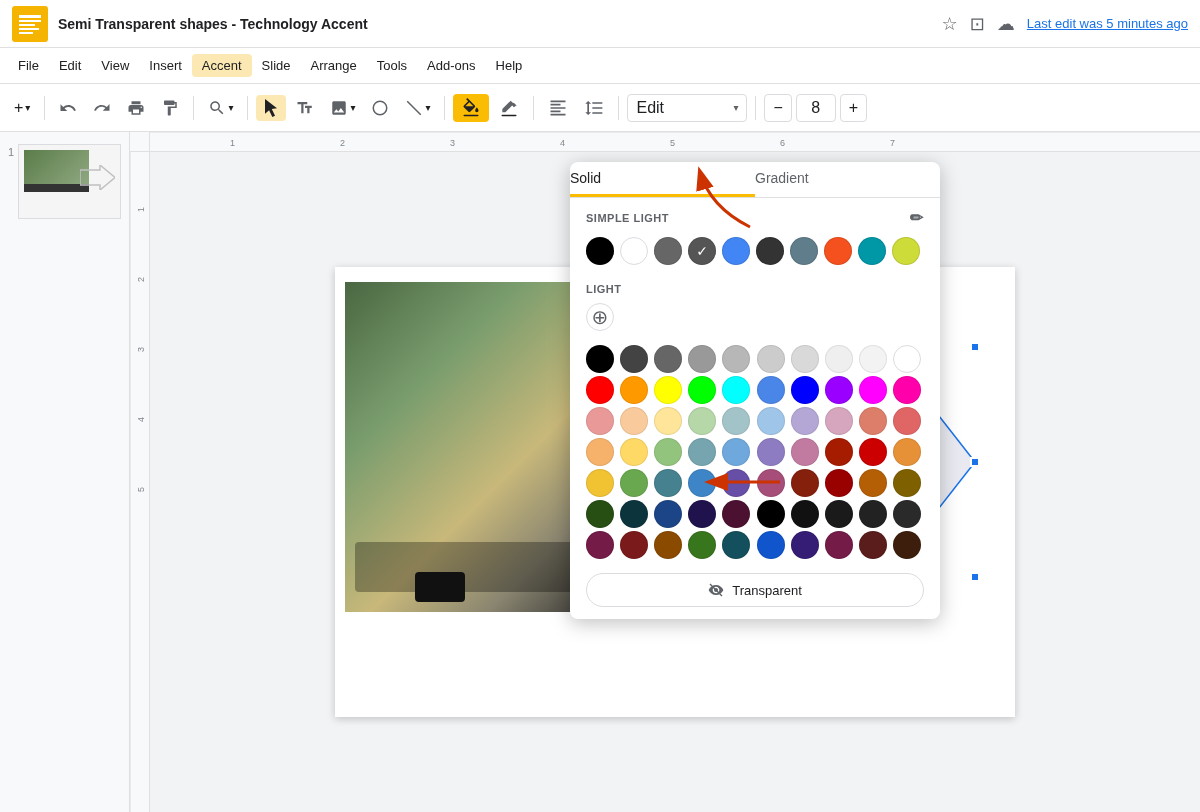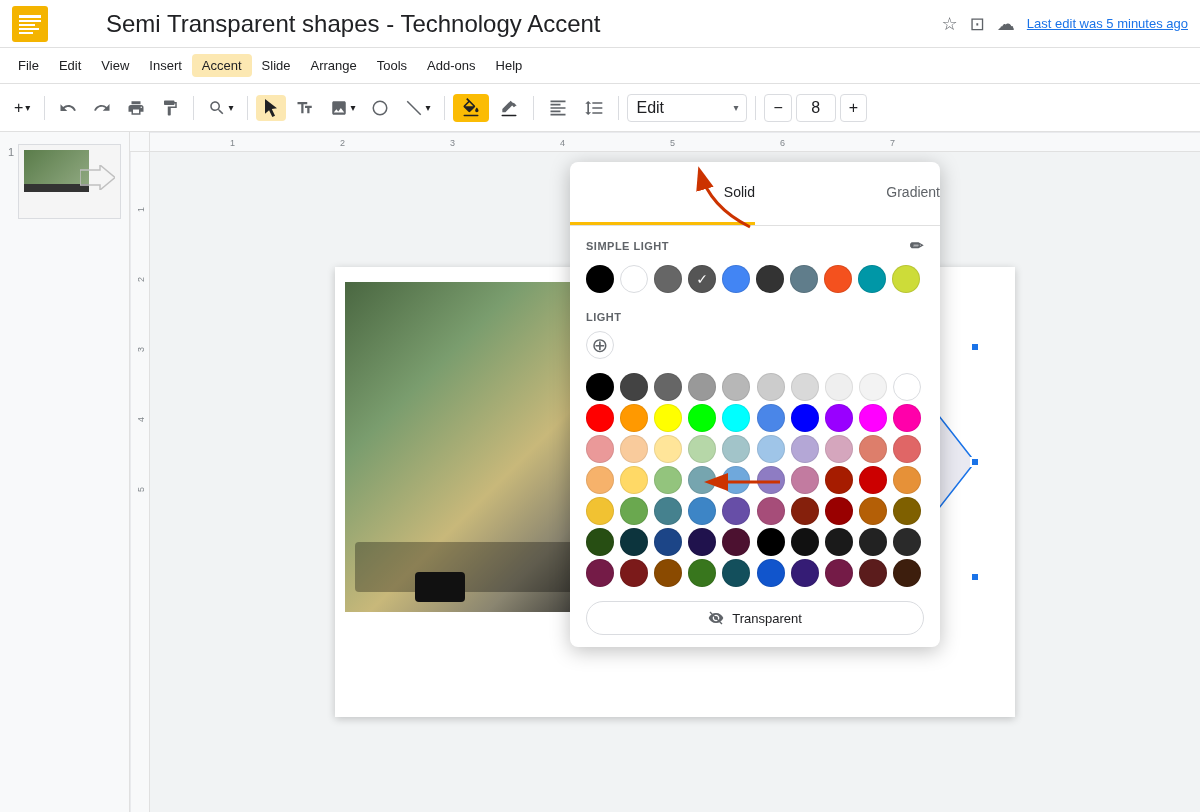--- a/index.html
+++ b/index.html
@@ -4,21 +4,21 @@
   <style>
     * { box-sizing: border-box; margin: 0; padding: 0; }
     body { font-family: Arial, sans-serif; font-size: 13px; background: #f1f3f4; overflow: hidden; width: 1200px; height: 812px; }
 
     
     .title-bar {
       display: flex; align-items: center; background: #fff; padding: 8px 12px; border-bottom: 1px solid #e0e0e0; height: 48px;
     }
     .app-icon { width: 36px; height: 36px; margin-right: 10px; flex-shrink: 0; }
     .app-icon svg { width: 36px; height: 36px; }
-    .title-text { font-size: 24px; color: #202124; font-weight: 400; flex: 1; margin-left: 48px; }
+    .title-text { font-size: 14px; color: #202124; font-weight: 700; flex: 1; }
     .title-icons { display: flex; gap: 12px; align-items: center; margin-left: 12px; }
     .title-icons span { font-size: 18px; color: #5f6368; cursor: pointer; }
     .last-edit { font-size: 13px; color: #1a73e8; text-decoration: underline; margin-left: 12px; }
 
     
     .menu-bar {
       display: flex; align-items: center; background: #fff; padding: 2px 8px; height: 36px; border-bottom: 1px solid #e0e0e0;
     }
     .menu-item { padding: 4px 10px; font-size: 13px; color: #202124; cursor: pointer; border-radius: 4px; }
     .menu-item.active { background: #fce8b2; }
@@ -50,21 +50,21 @@
     .ruler-row { display: flex; }
     .canvas-scroll { flex: 1; position: relative; display: flex; align-items: center; justify-content: center; overflow: hidden; }
     .slide-canvas { width: 680px; height: 450px; background: #fff; position: relative; box-shadow: 0 2px 8px rgba(0,0,0,0.2); margin: 20px auto; }
 
     
     .color-picker-popup {
       position: absolute; top: 165px; left: 555px; width: 370px; background: #fff; border-radius: 8px;
       box-shadow: 0 4px 20px rgba(0,0,0,0.25); z-index: 100; padding-bottom: 8px;
     }
     .cp-tabs { display: flex; border-bottom: 1px solid #e0e0e0; }
-    .cp-tab { flex: 1; text-align: right; padding: 22px 0; font-size: 14px; font-weight: 500; cursor: pointer; color: #5f6368; }
+    .cp-tab { flex: 1; text-align: left; padding: 8px 0; font-size: 14px; font-weight: 500; cursor: pointer; color: #5f6368; }
     .cp-tab.active { color: #202124; border-bottom: 3px solid #fbbc04; }
     .cp-section-label { font-size: 11px; font-weight: 700; color: #5f6368; padding: 10px 16px 6px; letter-spacing: 0.5px; display: flex; align-items: center; justify-content: space-between; }
     .cp-edit-icon { font-size: 16px; color: #5f6368; cursor: pointer; }
     .cp-simple-colors { display: flex; padding: 4px 16px 10px; gap: 6px; align-items: center; }
     .cp-color-circle { width: 28px; height: 28px; border-radius: 50%; cursor: pointer; border: 1px solid rgba(0,0,0,0.1); flex-shrink: 0; display: flex; align-items: center; justify-content: center; }
     .cp-color-circle.selected::after { content: '✓'; font-size: 14px; color: #fff; }
 
     .cp-custom-header { font-size: 11px; font-weight: 700; color: #5f6368; padding: 8px 16px 6px; letter-spacing: 0.5px; }
     .cp-add-btn { width: 28px; height: 28px; border-radius: 50%; border: 1px solid #dadce0; background: #fff; cursor: pointer; display: flex; align-items: center; justify-content: center; font-size: 18px; color: #5f6368; margin: 4px 16px 10px; }
 

